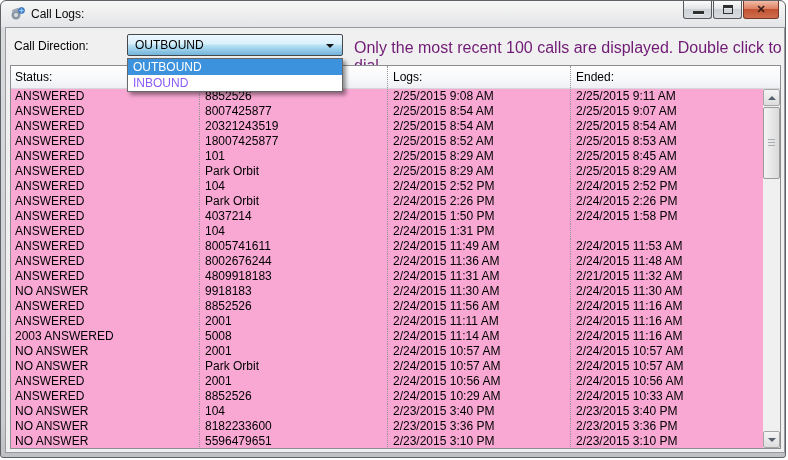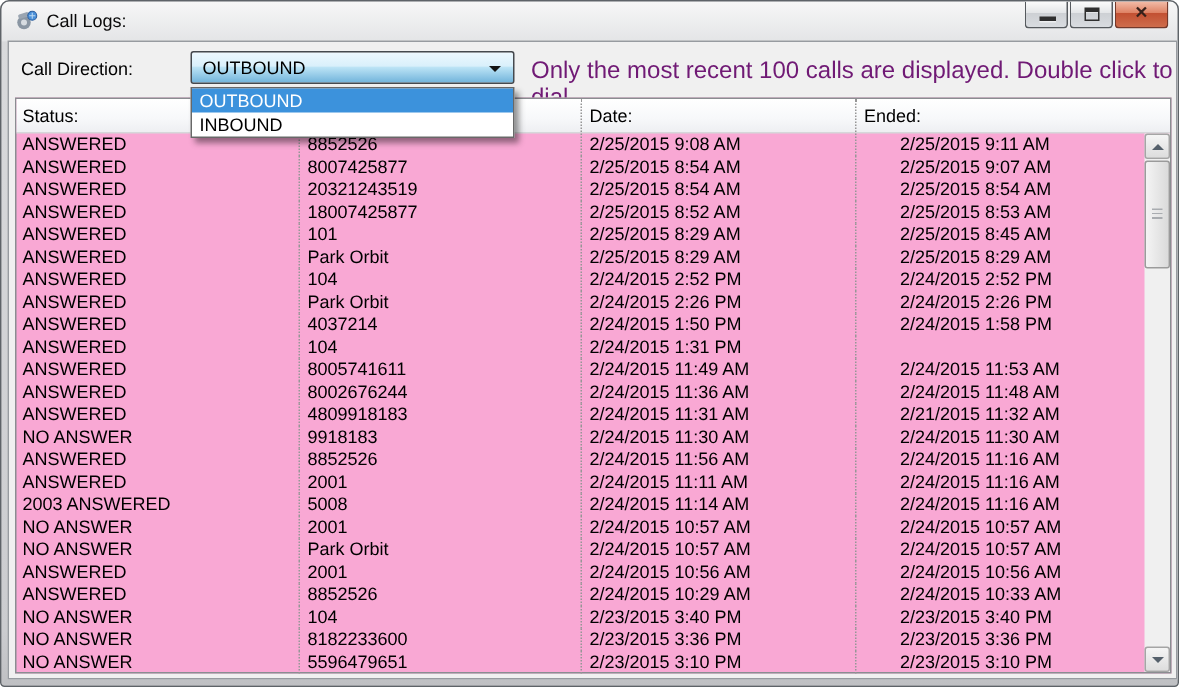--- a/index.html
+++ b/index.html
@@ -38,21 +38,21 @@
   .combobox{position:absolute;left:121px;top:6px;width:216px;height:22px;
     border:1px solid #45494E;border-radius:2px;
     background:linear-gradient(#EDF8FE 0%,#D9F0FB 45%,#BBE3F5 50%,#72B4DB 100%);}
   .combo-value{position:absolute;left:7px;top:3px;font-size:12px;color:#000;}
   .combo-arrow{position:absolute;right:8px;top:9px;width:0;height:0;
     border-left:4px solid transparent;border-right:4px solid transparent;border-top:4px solid #141414;}
 
   
   .dropdown{position:absolute;left:121px;top:30px;width:216px;border:1px solid #686868;
     background:#fff;z-index:20;box-shadow:3px 3px 4px rgba(0,0,0,0.42);}
-  .dd-item{height:16px;line-height:16px;font-size:12px;padding-left:5px;color:#000000;
+  .dd-item{height:16px;line-height:16px;font-size:12px;padding-left:5px;color:#8b5cf6;
     white-space:nowrap;overflow:hidden;}
   .dd-item.selected{background:#3C92DC;color:#fff;}
 
   
   .listview{position:absolute;left:4px;top:37px;width:771px;height:384px;background:#f9a8d4;
     border:1px solid #8A8D91;}
   .lv-header{position:absolute;left:0;top:0;width:769px;height:23px;display:flex;
     background:linear-gradient(#FFFFFF,#F7F8FA 60%,#EEEFF2);border-bottom:1px solid #D6D7DA;}
   .h-cell{font-size:12px;color:#000;padding:4px 0 0 4px;border-right:1px dotted #969696;
     white-space:nowrap;overflow:hidden;}
@@ -61,21 +61,21 @@
   .w-date{width:183px;padding-left:5px;}
   .w-ended{flex:1;border-right:none;padding-left:5px;}
 
   .lv-body{position:absolute;left:0;top:23px;width:751px;height:359px;display:flex;flex-direction:column;}
   .row{flex:1;display:flex;}
   .cell{font-size:12px;line-height:15px;color:#000;padding-left:4px;
     border-right:1px dotted #969696;white-space:nowrap;overflow:hidden;}
   .c-status{width:189px;}
   .c-number{width:188px;padding-left:5px;}
   .c-date{width:183px;padding-left:5px;}
-  .c-ended{flex:1;border-right:none;padding-left:5px;margin-left:24px;}
+  .c-ended{flex:1;border-right:none;padding-left:5px;}
 
   
   .lv-scroll{position:absolute;top:23px;right:0;width:17px;height:359px;background:#F0F0F0;}
   .sb-btn{position:absolute;left:0;width:17px;height:17px;border:1px solid #A5A5A5;border-radius:2px;
     background:linear-gradient(#F5F5F5,#DDDDDD);}
   .sb-up{top:0;}
   .sb-down{bottom:0;}
   .arr-up{position:absolute;left:4px;top:6px;width:0;height:0;
     border-left:4px solid transparent;border-right:4px solid transparent;border-bottom:4px solid #55606B;}
   .arr-down{position:absolute;left:4px;top:6px;width:0;height:0;
@@ -119,21 +119,21 @@
       <span class="combo-value">OUTBOUND</span>
       <span class="combo-arrow"></span>
     </div>
 
     <span class="info-text">Only the most recent 100 calls are displayed. Double click to dial.</span>
 
     <div class="listview">
       <div class="lv-header">
         <div class="h-cell w-status">Status:</div>
         <div class="h-cell w-number"></div>
-        <div class="h-cell w-date">Date:</div>
+        <div class="h-cell w-date">Logs:</div>
         <div class="h-cell w-ended">Ended:</div>
       </div>
 
       <div class="lv-body">
           <div class="row">
             <div class="cell c-status">ANSWERED</div>
             <div class="cell c-number">8852526</div>
             <div class="cell c-date">2/25/2015 9:08 AM</div>
             <div class="cell c-ended">2/25/2015 9:11 AM</div>
           </div>

